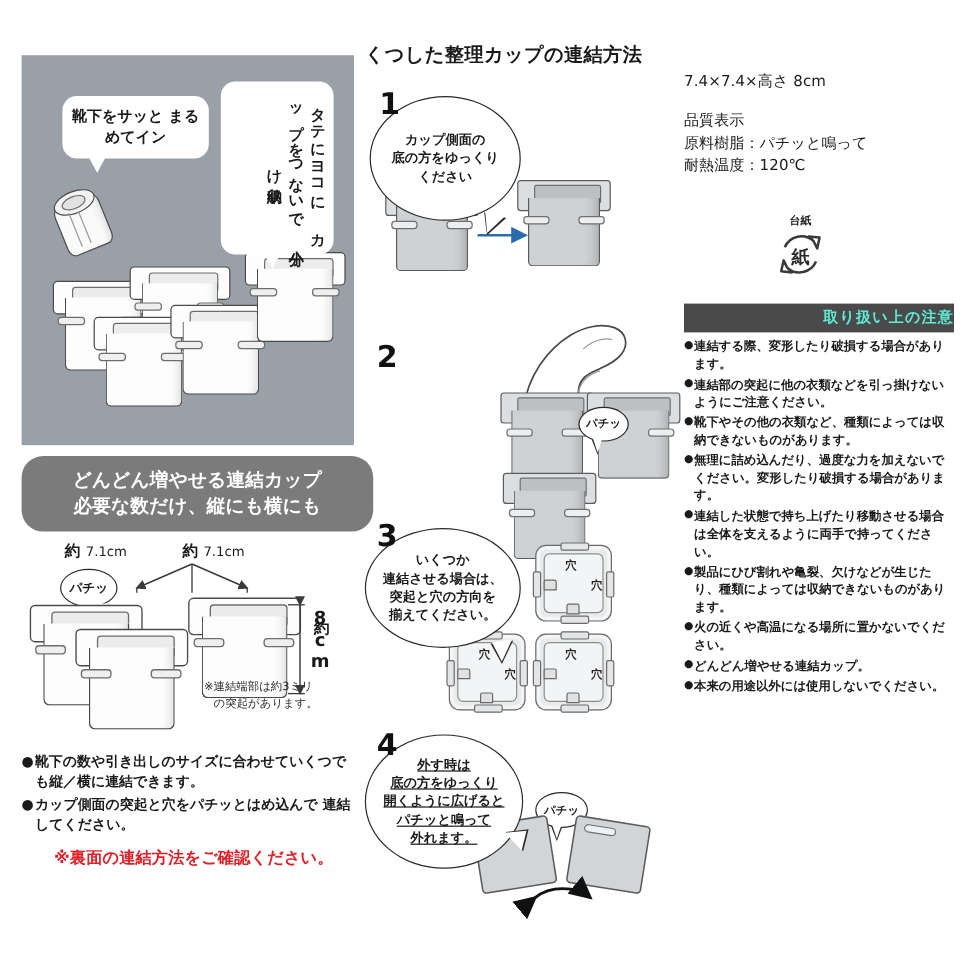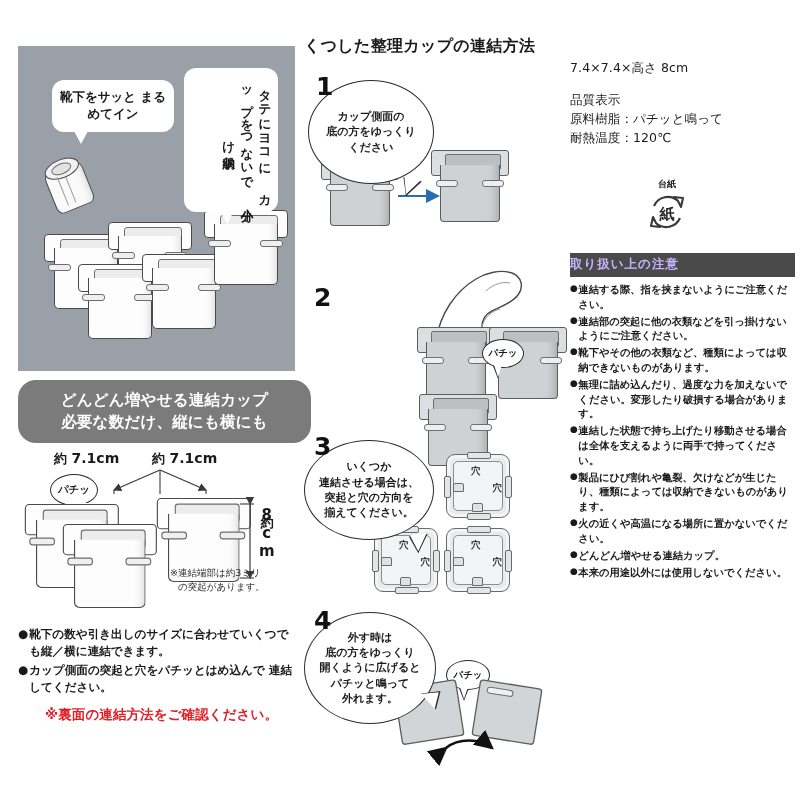--- a/index.html
+++ b/index.html
@@ -87,21 +87,21 @@
   .headline{
     position:absolute;left:8px;top:350px;width:277px;
     background:#7b7b7b;color:#fff;border-radius:18px;
     padding:9px 8px 10px;text-align:center;
     font-size:15.5px;font-weight:700;line-height:1.42;letter-spacing:0.2px;
   }
 
   
   .dimarea{position:absolute;left:8px;top:418px;width:277px;height:175px;}
   .dimlabel{position:absolute;font-size:13px;font-weight:600;white-space:nowrap;}
-  .dimlabel .num{font-size:14px;font-weight:700;}
+  .dimlabel .num{font-size:11px;font-weight:400;}
   .vlabel{
     position:absolute;writing-mode:vertical-rl;text-orientation:upright;
     font-size:13px;font-weight:600;line-height:1.05;
   }
   .vlabel .num{font-size:15px;font-weight:700;}
   .patchi{
     position:absolute;background:#fff;border:1.3px solid #2a2a2a;border-radius:50%;
     font-size:10.5px;font-weight:700;text-align:center;
     display:flex;align-items:center;justify-content:center;
   }
@@ -204,21 +204,21 @@
   }
 
   
   .right-col{position:absolute;left:570px;top:58px;width:225px;}
   .spec{font-size:12.5px;line-height:1.52;letter-spacing:0.1px;}
   .spec .blk{margin-bottom:13px;}
   .recycle{position:absolute;left:62px;top:120px;width:70px;text-align:center;}
   .recycle .lbl{font-size:9px;font-weight:600;margin-bottom:1px;}
   .cautionbox{position:absolute;left:0px;top:195px;width:225px;}
   .caution-hd{
-    background:#4a4a4a;color:#c4b5fd;text-align:left;
+    background:#4a4a4a;color:#5eead4;text-align:right;
     font-size:12.5px;font-weight:700;padding:3px 0 4px;letter-spacing:1px;
   }
   .caution-body{padding-top:5px;font-size:10.3px;line-height:1.42;}
   .cb{display:flex;margin-bottom:2.5px;font-weight:600;}
   .cb .dot{flex:0 0 auto;margin-right:0.5px;font-size:9px;line-height:1.55;}
   .cb .tx{flex:1;}
 
   .arrowsvg{position:absolute;overflow:visible;}
 </style>
 </head>
@@ -505,21 +505,21 @@
         <div class="hole" style="left:24px;top:10px;">穴</div>
         <div class="hole" style="right:7px;top:27px;">穴</div>
         <div class="nub" style="left:6px;top:28px;"></div>
         <div class="nub" style="left:25px;bottom:5px;"></div>
       </div>
     </div>
 
     <div class="stepblock" style="left:0;top:528px;width:262px;height:180px;">
       <div class="stepnum" style="left:14px;top:42px;">4</div>
       <div class="balloon" style="left:4px;top:48px;width:130px;height:110px;">
-        <span style="white-space:pre-line;">外す時は
+        <span style="white-space:pre-line;text-decoration:underline;">外す時は
 底の方をゆっくり
 開くように広げると
 パチッと鳴って
 外れます。</span>
         <span class="bt-o" style="right:-4px;bottom:16px;transform:rotate(104deg);"></span>
         <span class="bt" style="right:-2px;bottom:16px;transform:rotate(104deg);"></span>
       </div>
 
       <div class="patchi" style="left:146px;top:96px;width:42px;height:28px;font-size:9.5px;">
         <span>パチッ</span>
@@ -565,21 +565,21 @@
         <path d="M35,26 A15,15 0 0 1 11,31 L15,35 L6,34 L8,25 L11,31" fill="none" stroke="#3a3a3a" stroke-width="2.1" stroke-linejoin="round"></path>
         <text x="22" y="27" text-anchor="middle" font-size="15" font-weight="700" font-family="DejaVu Sans, sans-serif" fill="#2a2a2a">紙</text>
       </svg>
     </div>
 
     <div class="cautionbox">
       <div class="caution-hd">取り扱い上の注意</div>
       <div class="caution-body">
         <div class="cb">
             <span class="dot">●</span>
-            <span class="tx">連結する際、指を挟まないようにご注意ください。</span>
+            <span class="tx">連結する際、変形したり破損する場合があります。</span>
           </div>
         <div class="cb">
             <span class="dot">●</span>
             <span class="tx">連結部の突起に他の衣類などを引っ掛けないようにご注意ください。</span>
           </div>
         <div class="cb">
             <span class="dot">●</span>
             <span class="tx">靴下やその他の衣類など、種類によっては収納できないものがあります。</span>
           </div>
         <div class="cb">

